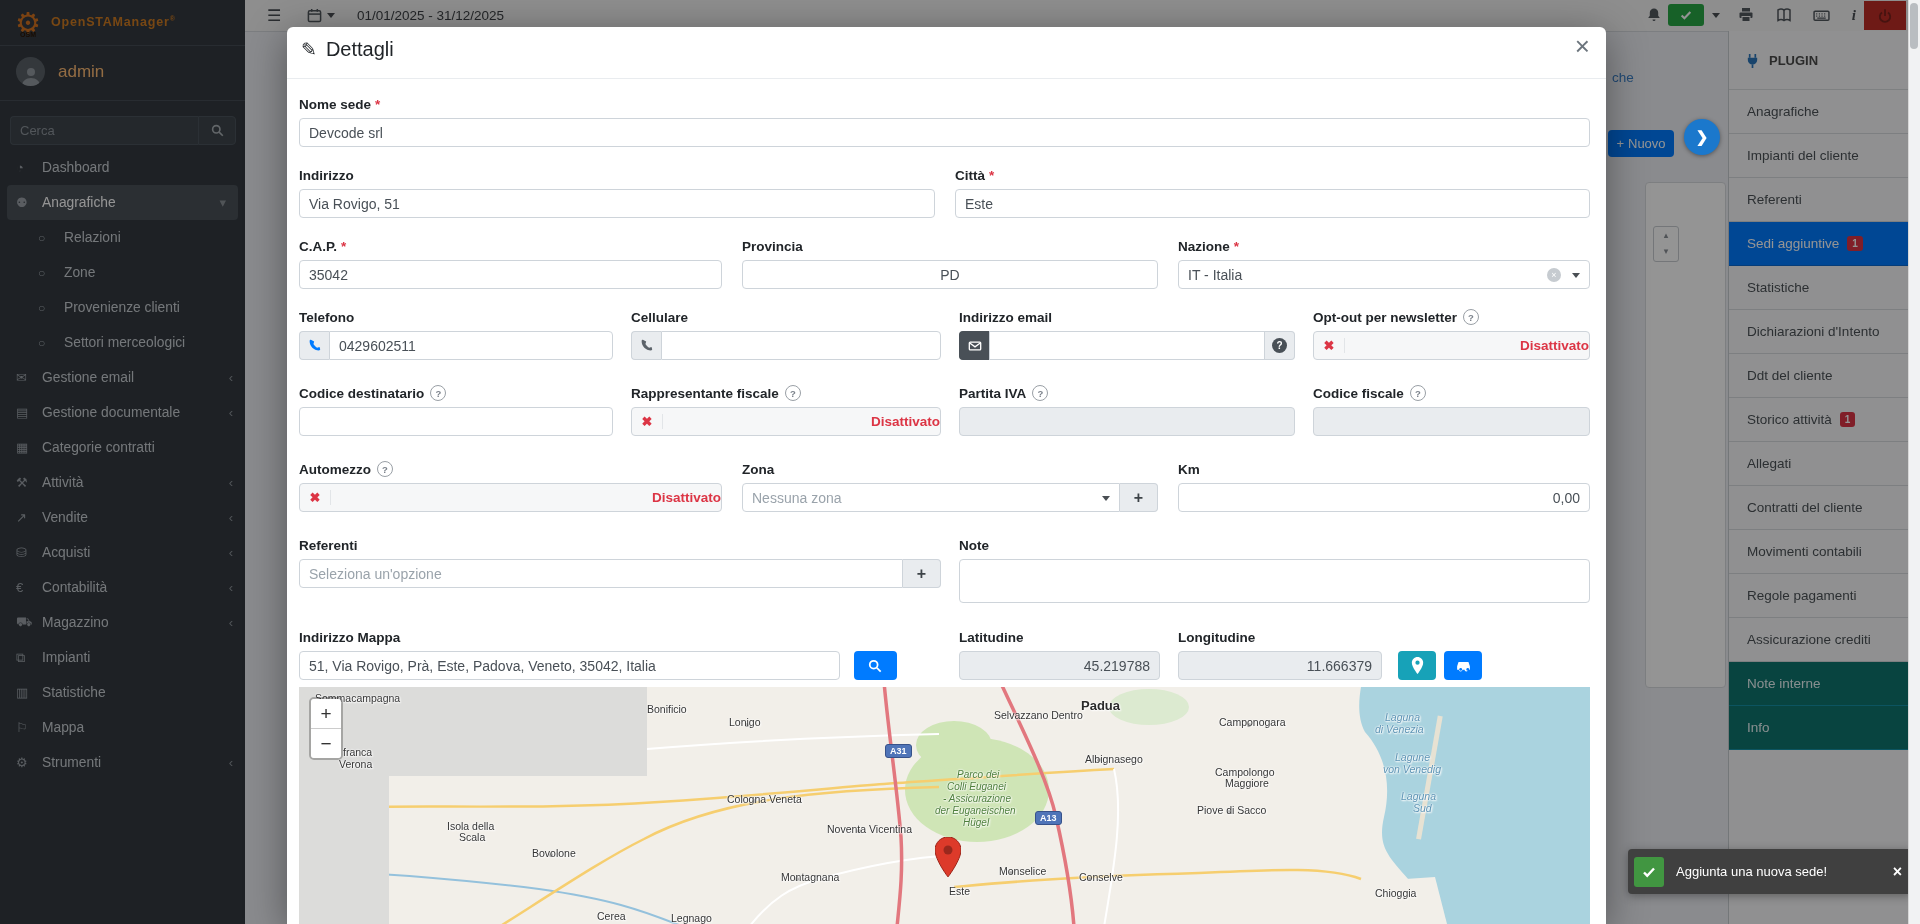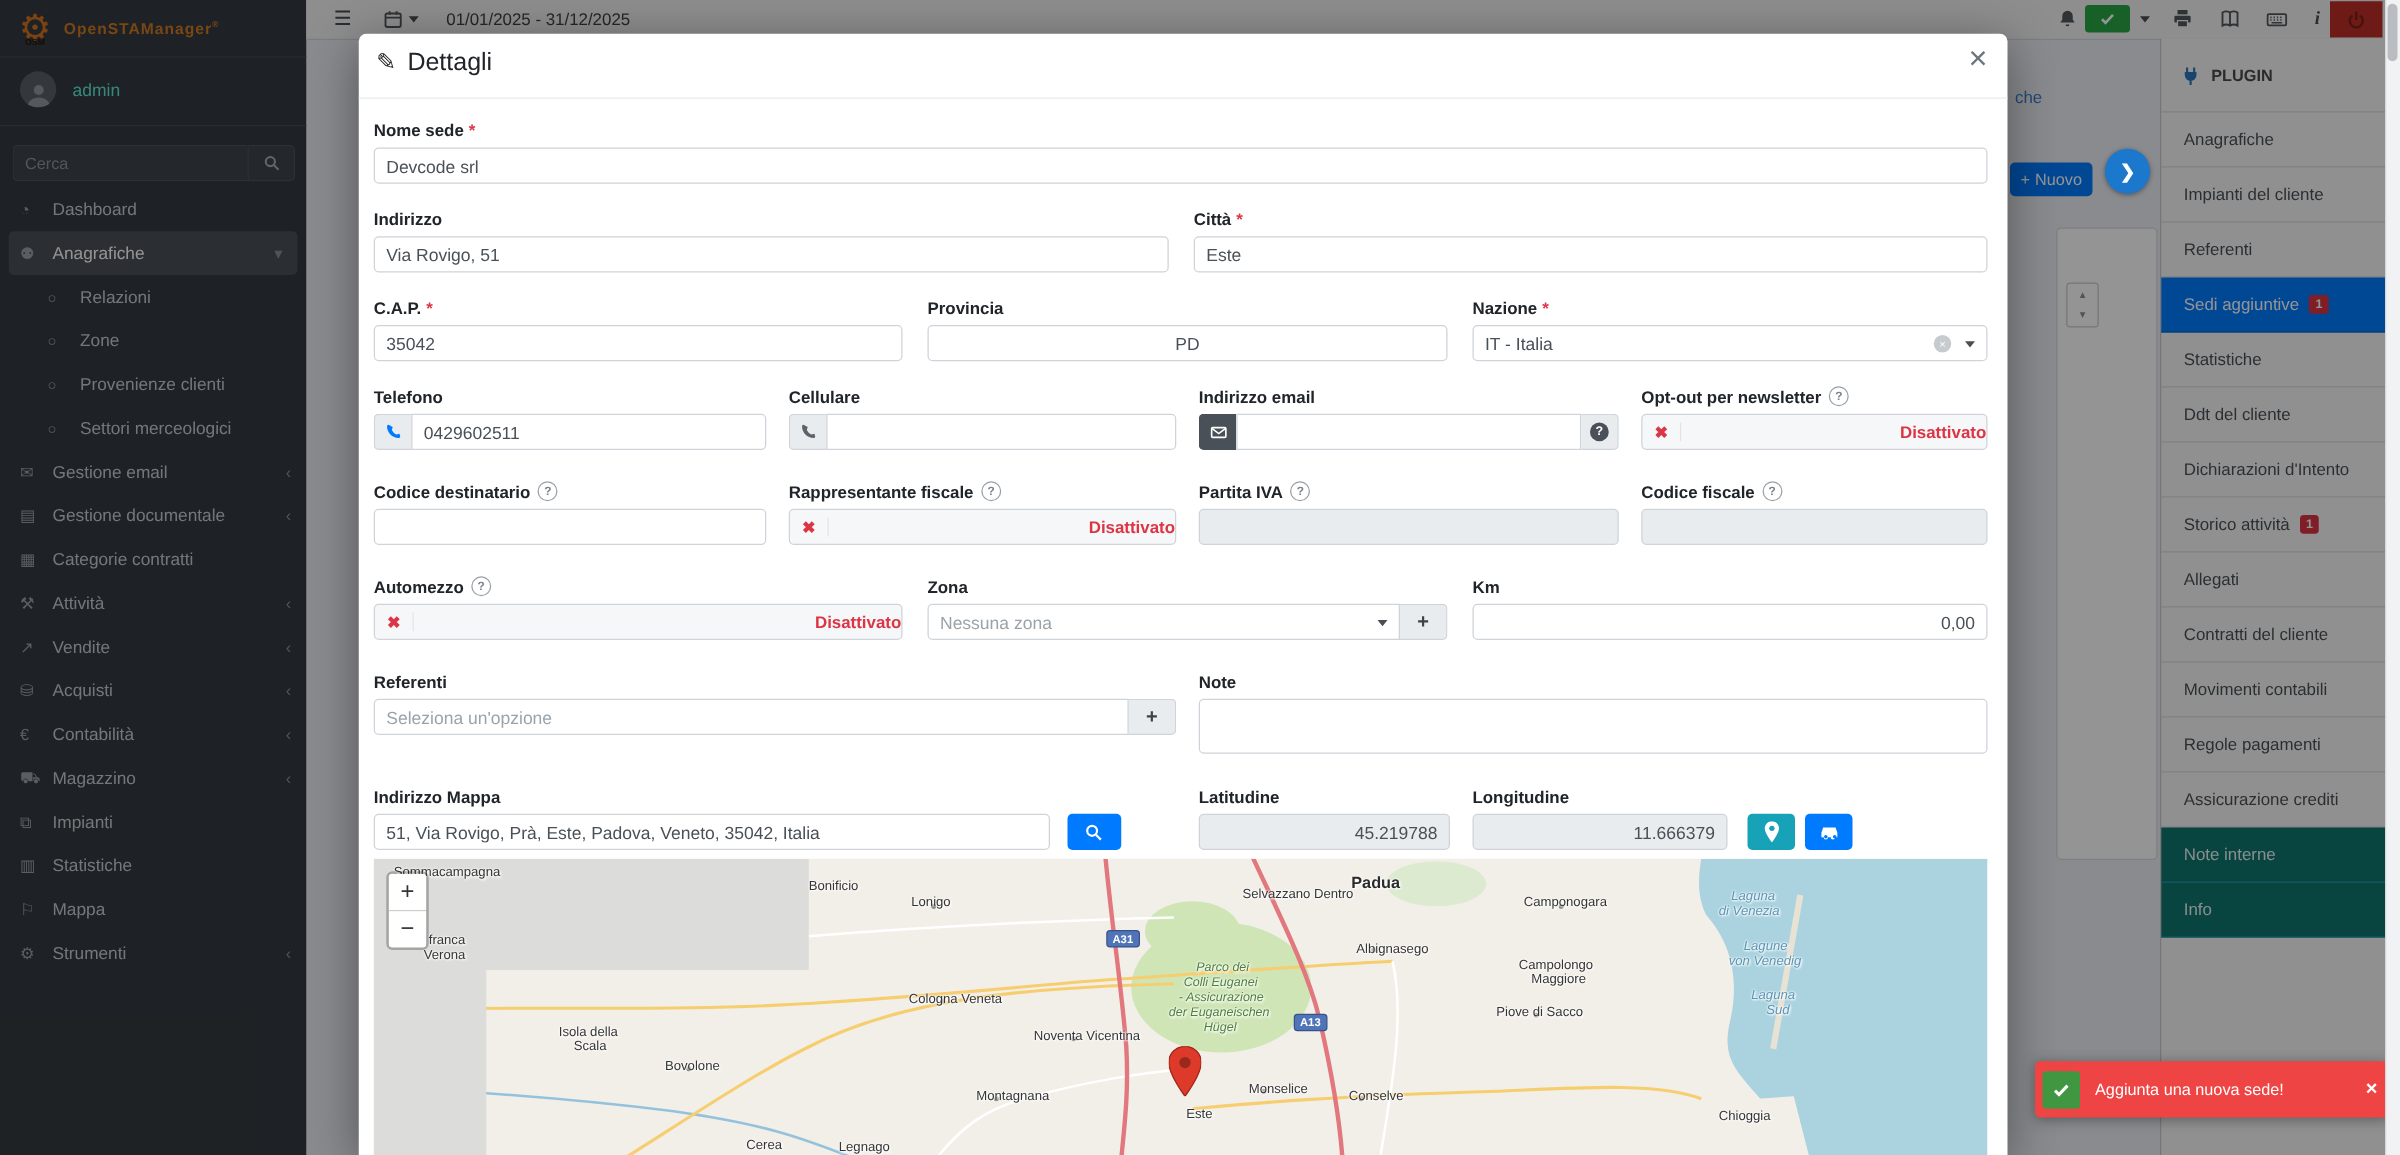--- a/index.html
+++ b/index.html
@@ -8,21 +8,21 @@
   .abs{position:absolute}
   
   #lsidebar{position:absolute;left:0;top:0;width:245px;height:924px;background:#343a40;z-index:10}
   .brand{position:absolute;left:0;top:0;width:245px;height:46px;border-bottom:1px solid #454d55;display:flex;align-items:center;padding-left:12px;box-sizing:border-box}
   .gearlogo{position:relative;width:32px;height:32px;font-size:29px;line-height:32px;color:#d4731f;text-align:center}
   .gearlogo b{position:absolute;left:0;right:0;top:12px;font-size:7px;color:#2b1504;letter-spacing:0}
   .brandname{margin-left:7px;color:#cf7b22;font-weight:bold;font-size:12.5px;letter-spacing:.8px}
   .brandname sup{font-size:7px}
   .userrow{position:absolute;left:16px;top:57px;display:flex;align-items:center;gap:13px}
   .avatar{width:29px;height:29px;border-radius:50%;background:#5b6168;display:flex;align-items:end;justify-content:center;overflow:hidden}
-  .uname{color:#5eead4;font-size:14px}
+  .uname{color:#fdba74;font-size:17px}
   .sdiv{position:absolute;left:0;right:0;border-top:1px solid #454d55}
   .sgroup{position:absolute;left:10px;top:116px;width:226px;height:29px;display:flex}
   .sgroup input{flex:1;min-width:0;background:#3f464d;border:1px solid #4b545c;border-right:0;border-radius:4px 0 0 4px;color:#c5cad0;padding:0 9px;font-size:13px;font-family:"Liberation Sans",sans-serif;outline:none}
   .sgroup input::placeholder{color:#8d949b}
   .sbtn{width:36px;background:#3f464d;border:1px solid #4b545c;border-radius:0 4px 4px 0;display:flex;align-items:center;justify-content:center}
   #lmenu{position:absolute;left:0;top:150px;right:0}
   .sitem{height:35px;display:flex;align-items:center;padding:0 12px 0 16px;color:#c9ced3;font-size:13.8px;cursor:pointer}
   .sitem .sic{width:26px;font-size:13px;color:#9ba1a8}
   .sitem.active{background:#4a5158;border-radius:4px;margin:0 7px;padding-left:9px;color:#fff}
   .sitem.sub{padding-left:38px}
@@ -46,21 +46,21 @@
   .phead{height:58px;display:flex;align-items:center;gap:9px;padding-left:16px;border-bottom:1px solid #d9dcdf;color:#4a4a4a;font-size:13px;font-weight:bold}
   .ritem{height:43px;border-bottom:1px solid #d8dbde;display:flex;align-items:center;padding-left:18px;font-size:13.5px;color:#4c5257;gap:8px;cursor:pointer}
   .ritem.active{background:#007bff;color:#fff;border-color:#0b6ad0}
   .ritem.teal{background:#0f766e;color:#e8f4f6;border-color:#1591a5}
   .rbadge{background:#dc3545;color:#fff;font-size:10px;font-weight:bold;padding:2px 5px;border-radius:3px}
   
   .backdrop{position:absolute;inset:0;background:rgba(0,0,0,.42);z-index:30}
   #paneltoggle{position:absolute;left:1684px;top:119px;width:36px;height:36px;border-radius:50%;background:#1b78cc;color:#fff;font-size:15px;font-weight:bold;display:flex;align-items:center;justify-content:center;z-index:45;box-shadow:0 1px 4px rgba(0,0,0,.4)}
   #scrollbar{position:absolute;left:1908px;top:0;width:12px;height:924px;background:#f1f2f3;border-left:1px solid #d8d8d8;z-index:80;box-sizing:border-box}
   #scrollthumb{position:absolute;left:1px;top:3px;width:8px;height:46px;background:#b9bdc1;border-radius:4px}
-  #toast{position:absolute;left:1628px;top:849px;width:284px;height:45px;background:#ef4444;border-radius:4px;display:flex;align-items:center;z-index:70;box-shadow:0 2px 10px rgba(0,0,0,.35)}
+  #toast{position:absolute;left:1628px;top:849px;width:284px;height:45px;background:#404040;border-radius:4px;display:flex;align-items:center;z-index:70;box-shadow:0 2px 10px rgba(0,0,0,.35)}
   .toasticon{margin-left:6px;width:30px;height:30px;background:#419641;border-radius:3px;display:flex;align-items:center;justify-content:center}
   .toasttxt{margin-left:12px;color:#fff;font-size:13px}
   .toastclose{margin-left:auto;margin-right:10px;color:#fff;font-size:16px;font-weight:bold}
   
   #modal{position:absolute;left:287px;top:27px;width:1319px;height:897px;background:#fff;border-radius:6px 6px 0 0;z-index:40;box-shadow:0 8px 40px rgba(0,0,0,.4)}
   .mtitle{position:absolute;left:14px;top:11px;display:flex;align-items:center;gap:9px}
   .mtitle h2{margin:0;font-size:20px;font-weight:normal;color:#212529}
   .pencil{font-size:19px;color:#212529}
   .mclose{position:absolute;right:16px;top:4px;font-size:26px;color:#6c757d;font-weight:300}
   .mheadline{position:absolute;left:0;right:0;top:51px;border-top:1px solid #e9ecef}
@@ -351,26 +351,26 @@
         <span>Sedi aggiuntive</span>
         <span class="rbadge">1</span>
       </div>
 
       <div class="ritem">
         <span>Statistiche</span>
 
       </div>
 
       <div class="ritem">
+        <span>Dichiarazioni d'Intento</span>
+
+      </div>
+
+      <div class="ritem">
         <span>Ddt del cliente</span>
-
-      </div>
-
-      <div class="ritem">
-        <span>Dichiarazioni d'Intento</span>
 
       </div>
 
       <div class="ritem">
         <span>Storico attività</span>
         <span class="rbadge">1</span>
       </div>
 
       <div class="ritem">
         <span>Allegati</span>

